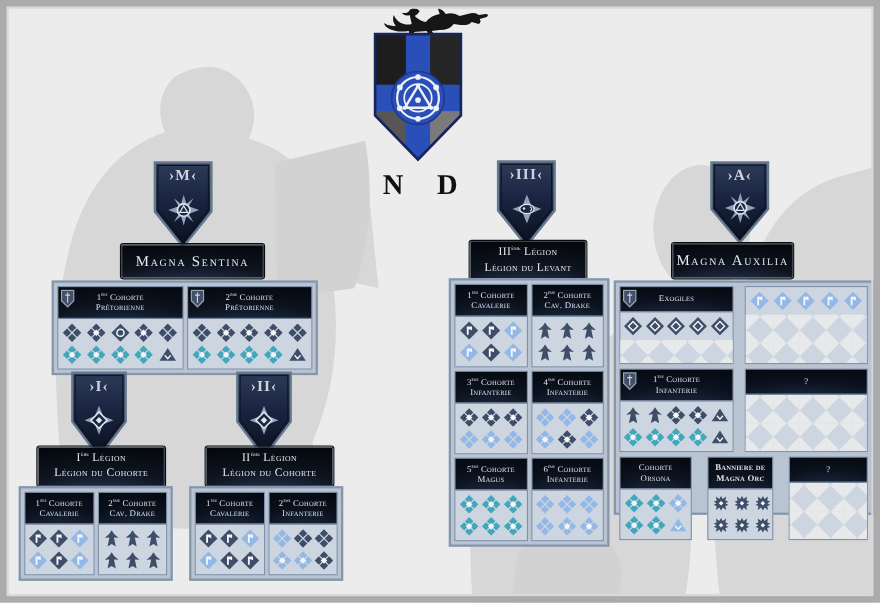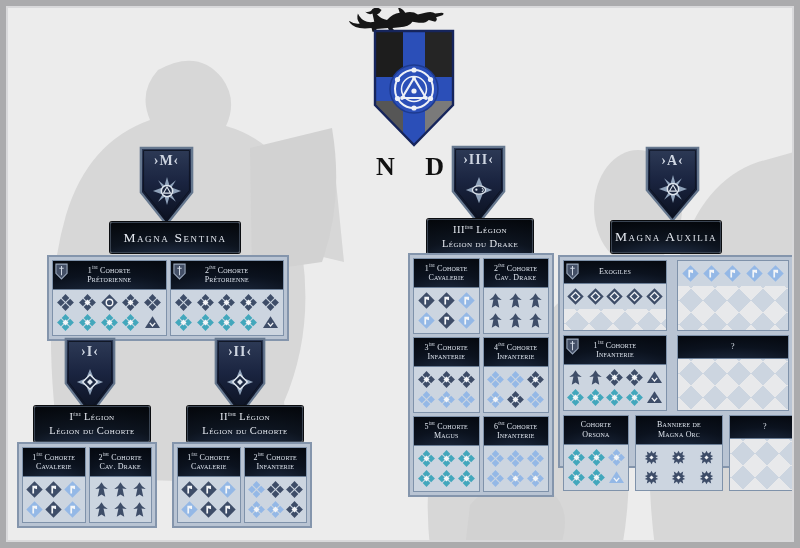--- a/index.html
+++ b/index.html
@@ -5,21 +5,21 @@
   html,body{margin:0;padding:0;}
   body{width:800px;height:548px;position:relative;overflow:hidden;background:#ececec;
        font-family:"Liberation Serif", serif;}
   .frame{position:absolute;inset:0;border:6px solid #ababad;box-shadow:inset 0 0 0 2px #d9d9db;
          pointer-events:none;z-index:60;}
   .silh{position:absolute;inset:0;z-index:0;}
   .sc{font-variant:small-caps;}
   sup{font-size:0.55em;vertical-align:super;letter-spacing:0;}
 
   
-  .crest{position:absolute;left:338px;top:4px;width:118px;z-index:5;text-align:right;}
+  .crest{position:absolute;left:338px;top:4px;width:118px;z-index:5;text-align:left;}
   .crest .dragon{display:block;margin:0 auto -5px auto;}
   .crest .name{font-size:26px;font-weight:bold;color:#101010;letter-spacing:12px;
                padding-left:10px;margin-top:1px;}
 
   
   .banner{position:absolute;z-index:4;}
   .bshape{position:absolute;inset:0;width:100%;height:100%;}
   .bglyph{position:absolute;top:9%;left:0;right:0;text-align:center;color:#cdd4e0;
           font-size:14px;font-weight:bold;letter-spacing:1px;}
   .bemb{position:absolute;top:36%;left:50%;transform:translateX(-50%);width:30px;height:30px;}
@@ -537,21 +537,21 @@
   <svg class="bshape" viewBox="0 0 60 92" preserveAspectRatio="none">
       <use href="#banner-pennant"></use>
     </svg>
   <span class="bglyph">›III‹</span>
   <svg class="bemb">
       <use href="#emb-dragon"></use>
     </svg>
 </div>
 <div class="tbox small sc" style="left:427px;top:219px;width:104px;height:33px">
   <div><span>III</span><sup>ème</sup> <span>Légion</span></div>
-  <div>Légion du Drake</div>
+  <div>Légion du Levant</div>
 </div>
 <div class="pcont grid2" id="slot-legion3" style="left:408px;top:253px;width:146px">
     <div class="unit">
       <div class="uhead">
         <div class="ulines sc">
           <div><span>1</span><sup>ère</sup> <span>Cohorte</span></div>
           <div>Cavalerie</div>
         </div>
       </div>
       <div class="igrid c3">
@@ -1077,21 +1077,21 @@
               <rect x="12.8" y="12.8" width="7.6" height="7.6"></rect>
             </g>
             <rect x="9" y="9" width="6" height="6" fill="#f3f5f8" transform="rotate(45 12 12)"></rect>
           </svg>
           <svg class="rank" viewBox="0 0 24 24">
             <path d="M12 3.2 L22.6 19.8 L1.4 19.8 Z" fill="#94b8e6"></path>
             <path d="M8.2 12.6 L12 17 L15.8 12.6" fill="none" stroke="#f3f5f8" stroke-width="1.8"></path>
           </svg>
         </div>
       </div>
-      <div class="unit fixed" style="width: 88px;">
+      <div class="unit fixed" style="width: 60px; font-weight: bold;">
         <div class="uhead">
           <div class="ulines sc">
             <div>Banniere de</div>
             <div>Magna Orc</div>
           </div>
         </div>
         <div class="igrid c3">
           <svg class="rank" viewBox="0 0 24 24">
             <path d="M12 2.6 L14.2 6.4 L18.6 3.4 L17.6 8.6 L21.4 9.8 L17.8 12 L21.4 14.2 L17.6 15.4 L18.6 20.6 L14.2 17.6 L12 21.4 L9.8 17.6 L5.4 20.6 L6.4 15.4 L2.6 14.2 L6.2 12 L2.6 9.8 L6.4 8.6 L5.4 3.4 L9.8 6.4 Z" fill="#3e4d68"></path>
             <rect x="9.9" y="9.9" width="4.2" height="4.2" transform="rotate(45 12 12)" fill="#f3f5f8"></rect>

